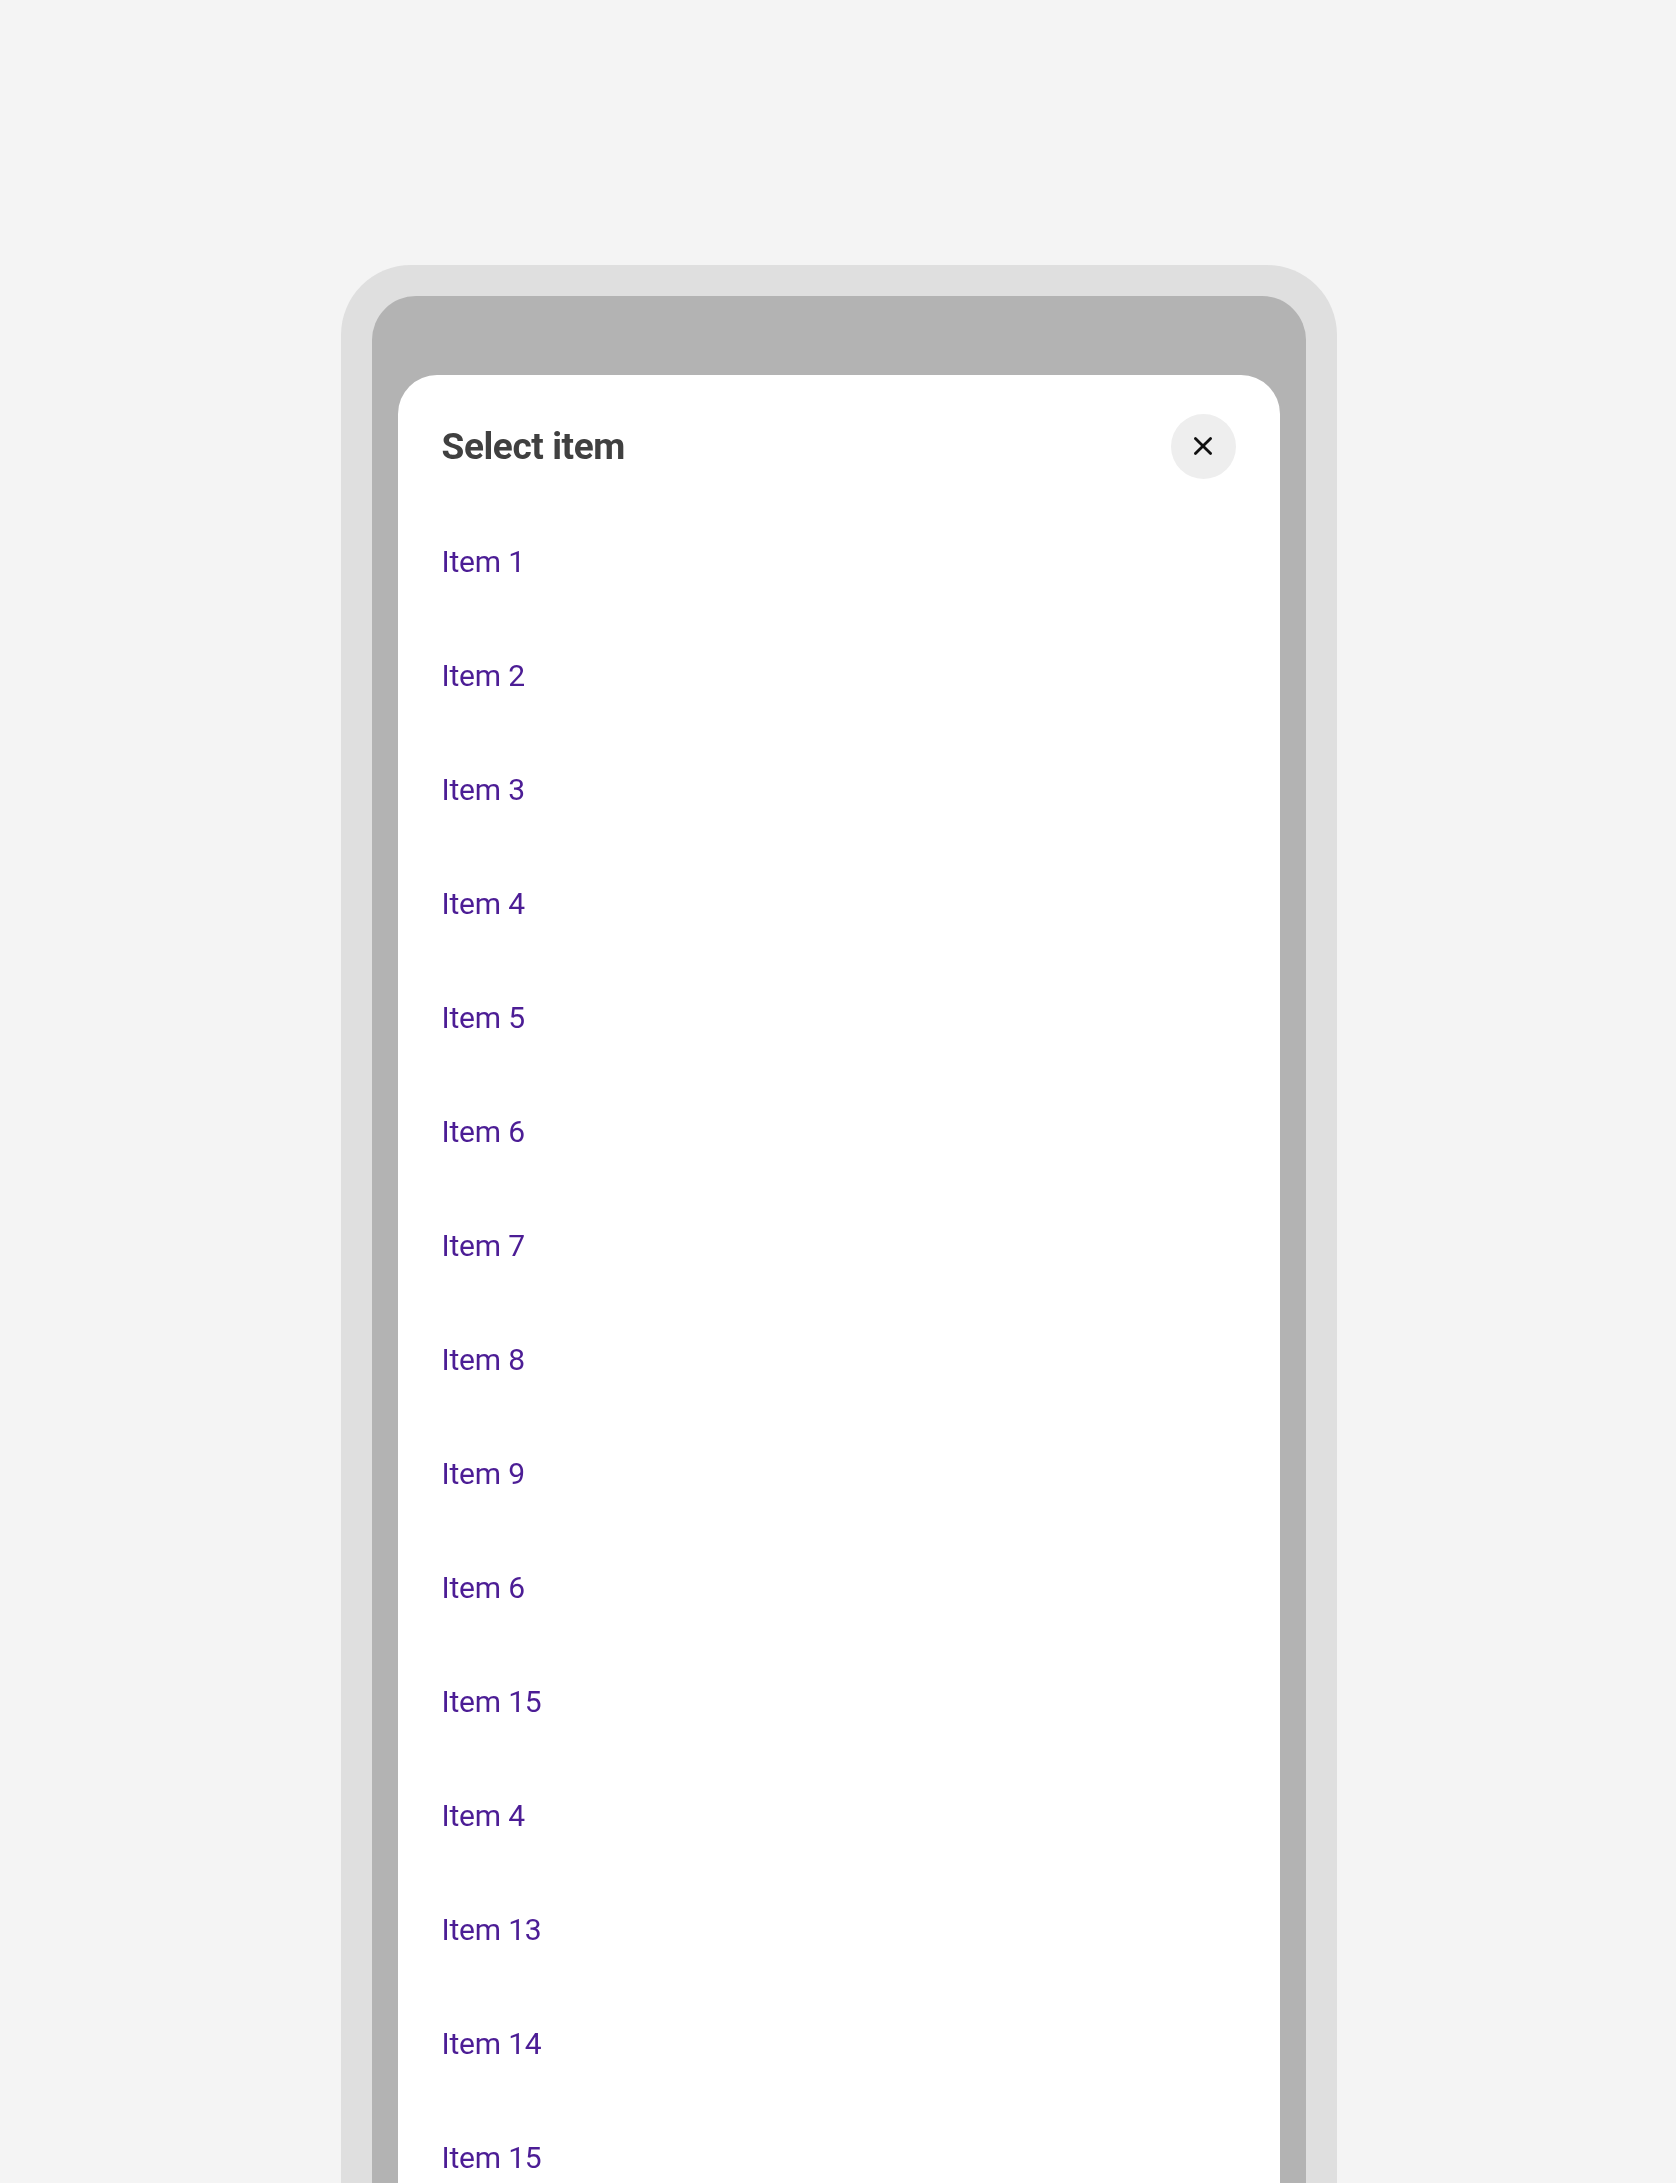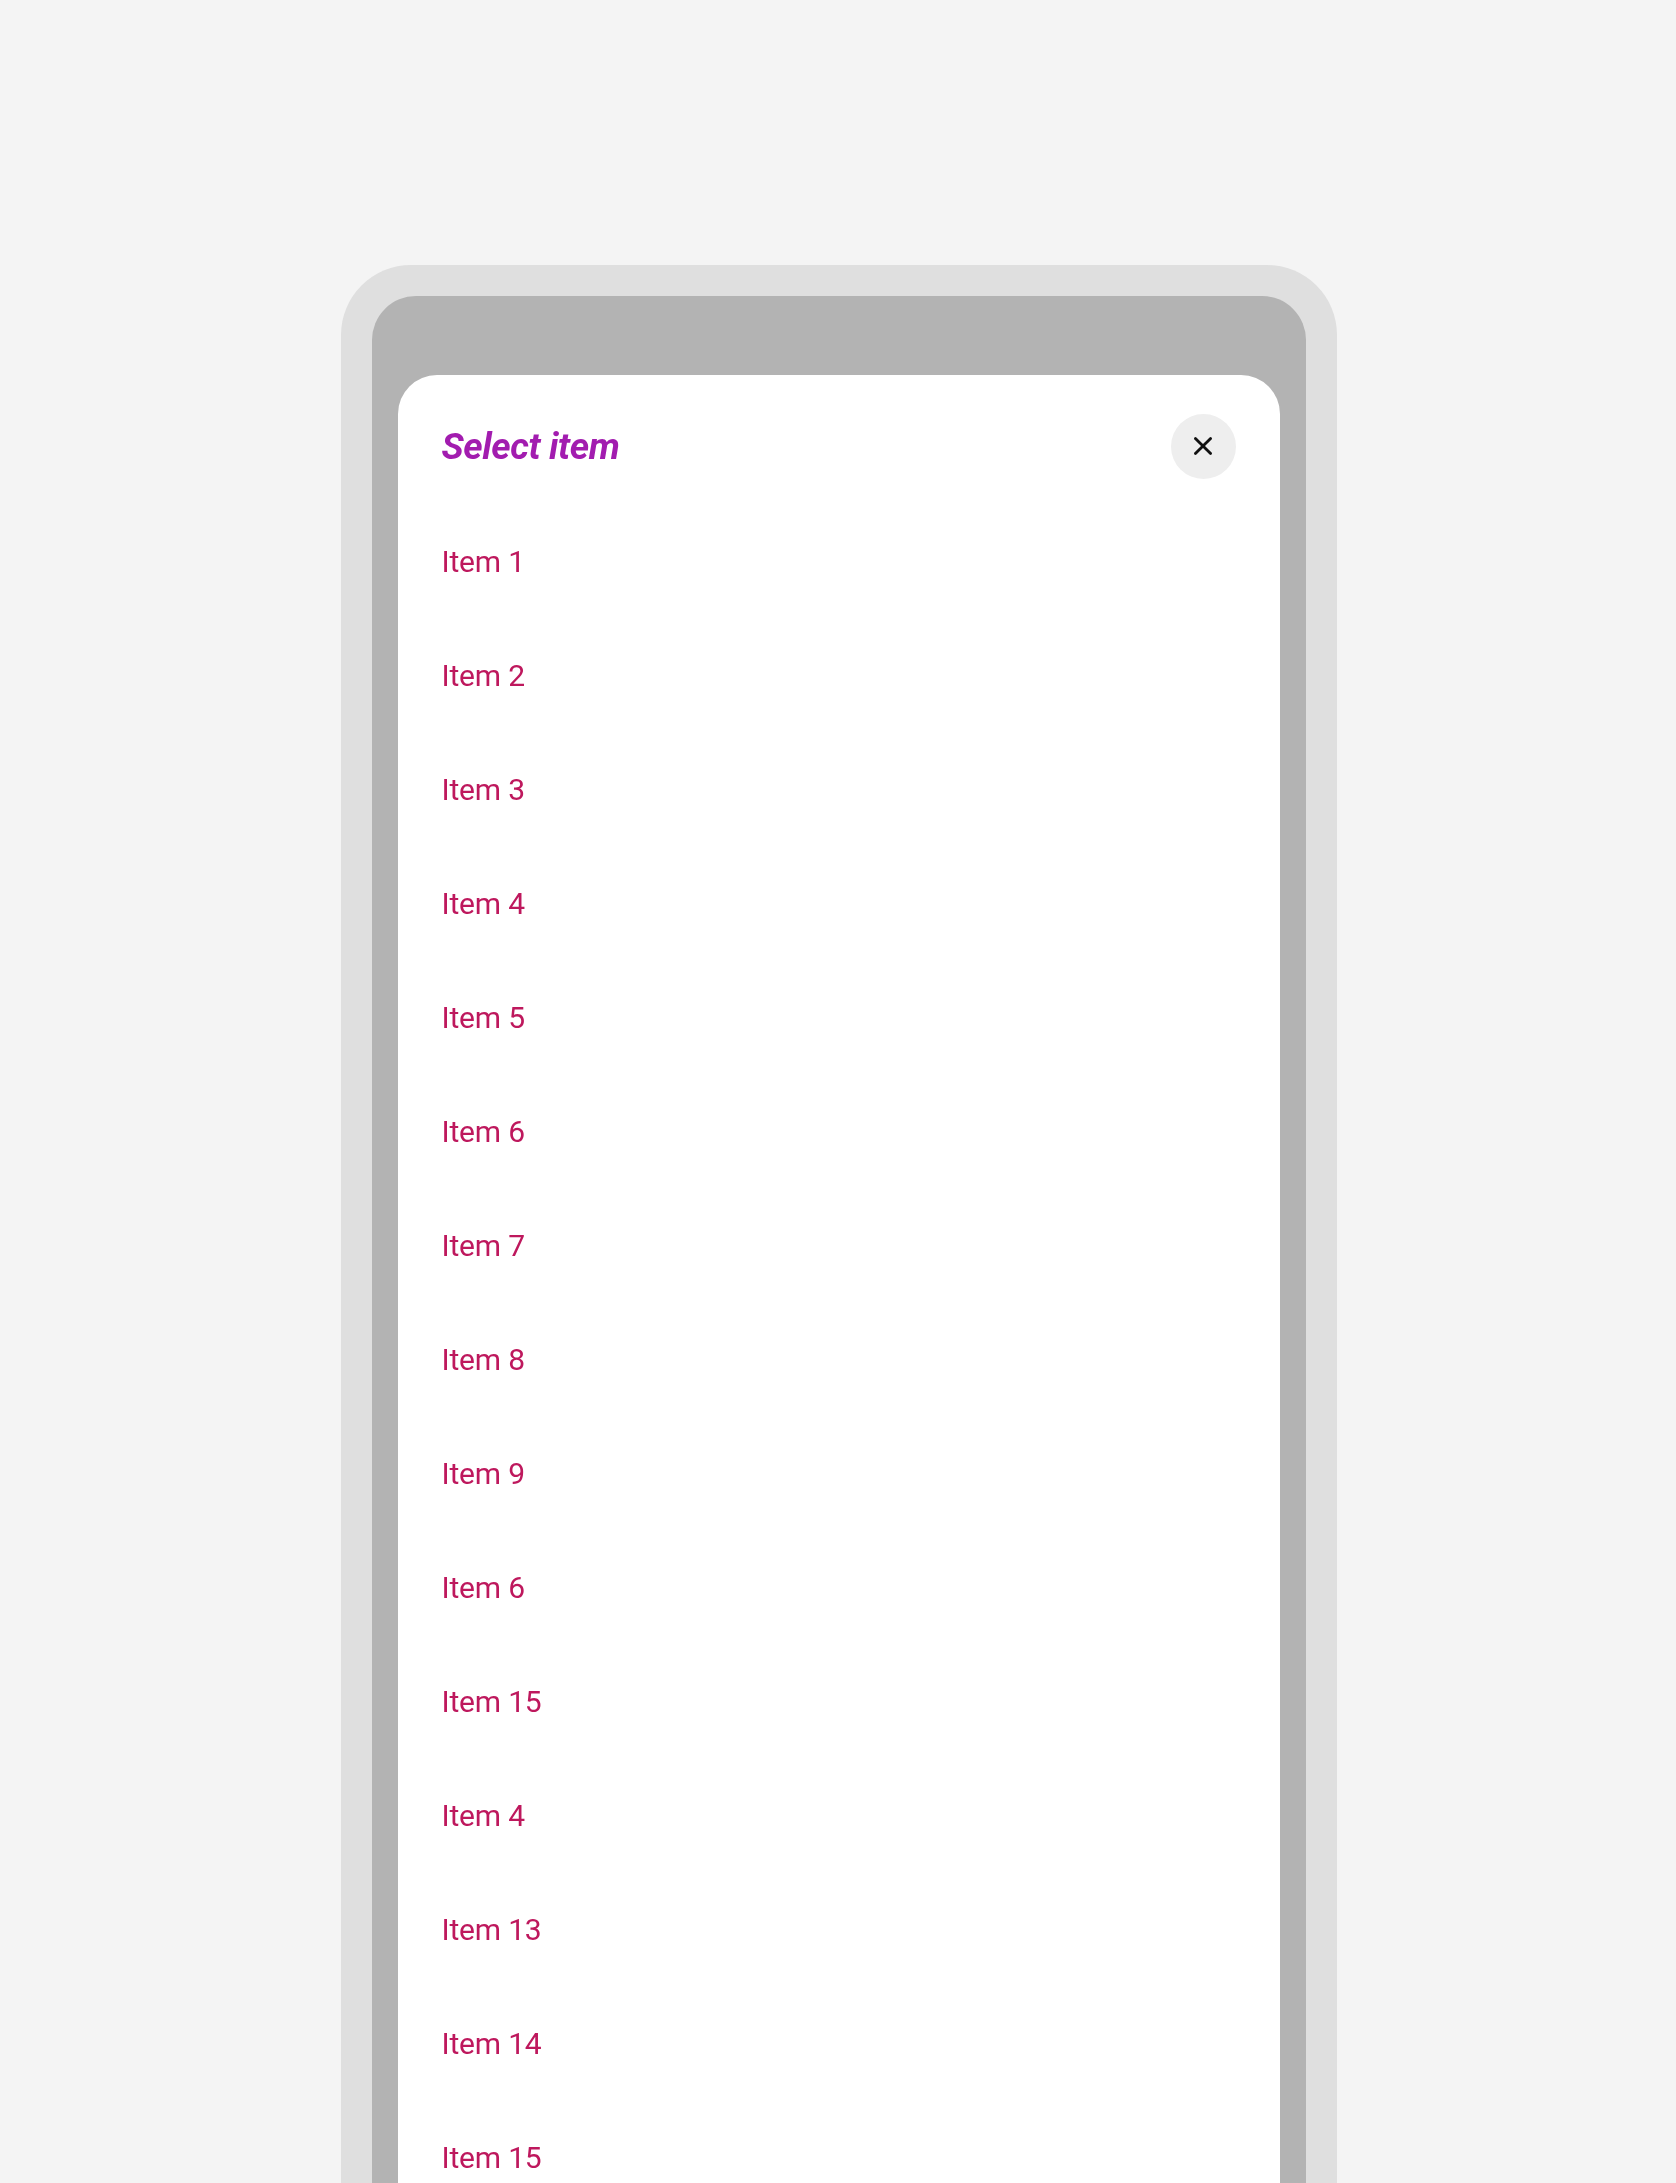--- a/index.html
+++ b/index.html
@@ -40,36 +40,35 @@
     }
     .sheet-header {
       display:flex;
       align-items:center;
       justify-content:space-between;
       margin-bottom:26px;
     }
     .sheet-title {
       font-size:37px;
       font-weight:700;
-      color:#a21caf;
+      color:#404040;
       letter-spacing:-0.4px;
-      font-style:italic;
     }
     .close-btn {
       width:65px; height:65px;
       border-radius:50%;
       background:#eeeeee;
       display:flex; align-items:center; justify-content:center;
       cursor:pointer;
     }
     .close-btn svg { width:26px; height:26px; }
     .list { display:flex; flex-direction:column; }
     .item {
       font-size:30px;
-      color:#be185d;
+      color:#4c1d95;
       padding:42px 0;
       line-height:1;
       cursor:pointer;
       letter-spacing:-0.2px;
     }
   </style>
 </head>
 <body>
 
 <div class="phone">

